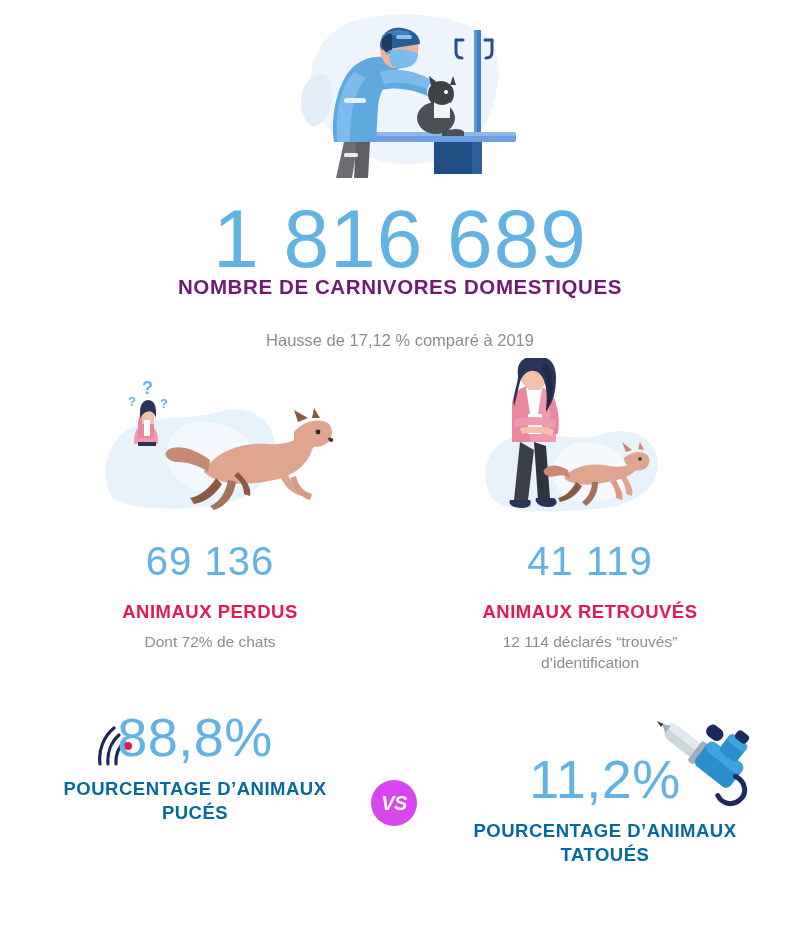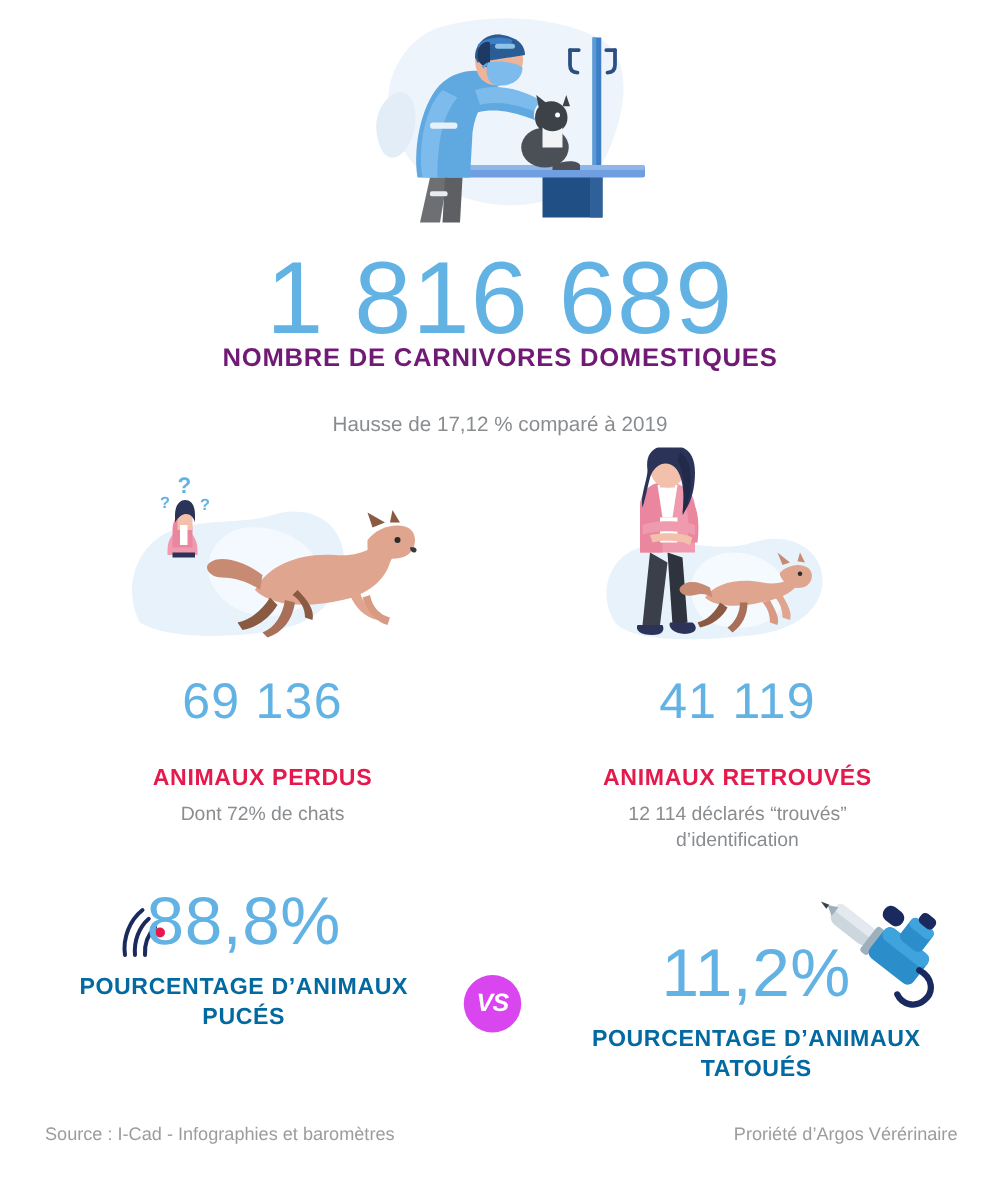--- a/index.html
+++ b/index.html
@@ -96,21 +96,21 @@
     color: #62b2e4;
     font-weight: 400;
     letter-spacing: 1px;
   }
   .stat-label {
     font-size: 18.5px;
     line-height: 24px;
     font-weight: bold;
     color: #e51a4c;
     letter-spacing: 0.5px;
-    margin-top: 16px;
+    margin-top: 6px;
   }
   .stat-note {
     font-size: 15.5px;
     line-height: 21px;
     color: #8a8d90;
     margin-top: 7px;
   }
 
   
   .pct-col {
@@ -401,18 +401,14 @@
   </div>
 
   <div class="pct-col right">
     <div class="pct-number">11,2%</div>
     <div class="pct-label">
       <div>POURCENTAGE D’ANIMAUX</div>
       <div>TATOUÉS</div>
     </div>
   </div>
 
-  <div class="footer">
-    <div class="footer-left">Source : I-Cad - Infographies et baromètres</div>
-    <div class="footer-right">Proriété d’Argos Vérérinaire</div>
-  </div>
 
 </div>
 
 </body></html>

